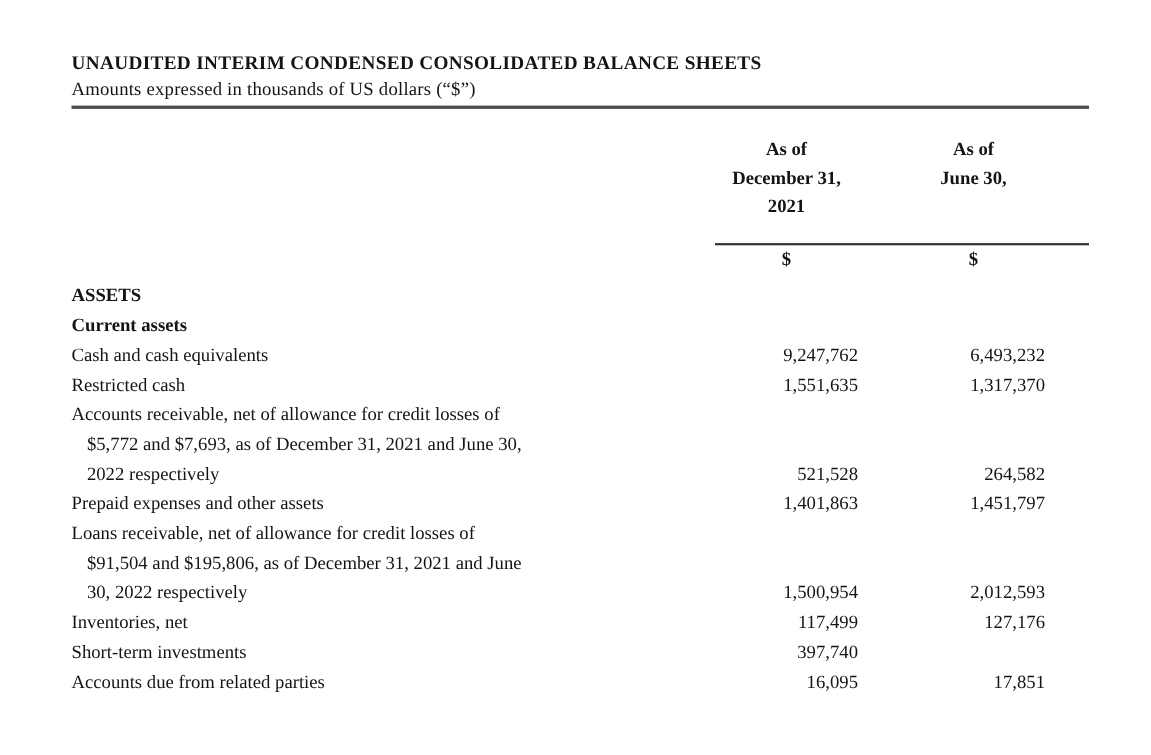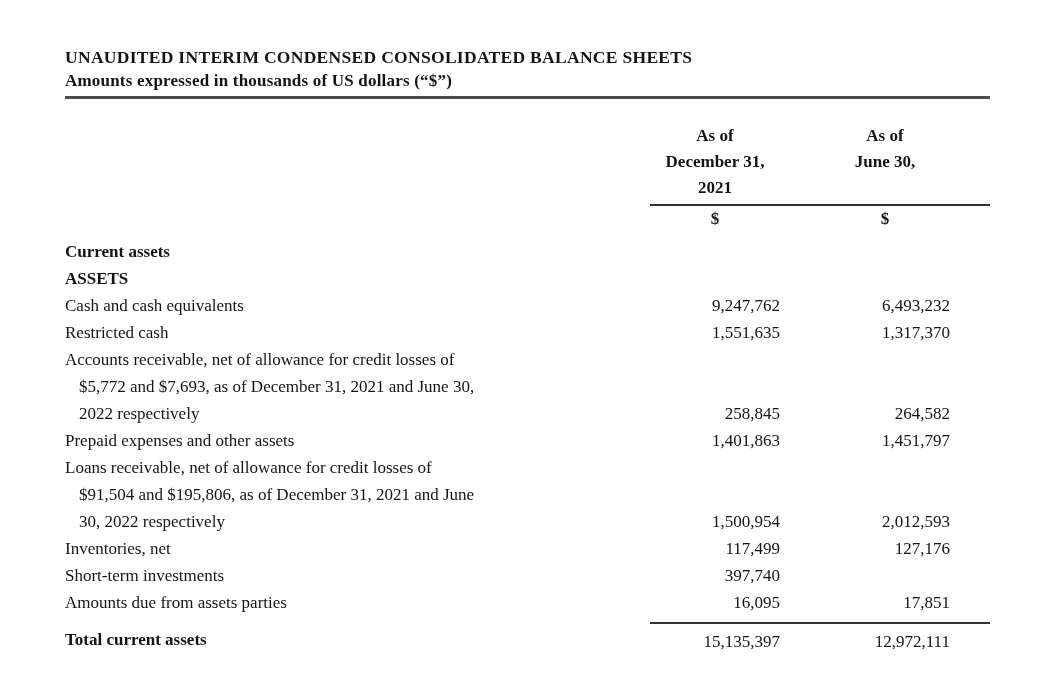--- a/index.html
+++ b/index.html
@@ -26,21 +26,21 @@
     margin: 0;
     font-size: 17.5px;
     font-weight: bold;
     line-height: 24px;
     letter-spacing: 0.3px;
     white-space: nowrap;
   }
   .doc-subtitle {
     margin: 0;
     font-size: 17px;
-    font-weight: bold;
+    font-weight: normal;
     line-height: 24px;
     letter-spacing: 0.2px;
   }
   .top-rule {
     height: 0;
     border-bottom: 3px solid #4d4d4d;
     margin-top: 3px;
   }
   .bs-table {
     margin-top: 24px;
@@ -56,21 +56,21 @@
   .col-h {
     width: 170px;
     box-sizing: border-box;
     padding-right: 40px;
     text-align: center;
     font-weight: bold;
     line-height: 26px;
   }
   .hdr-underline {
     border-bottom: 2px solid #333333;
-    padding-bottom: 3px;
+    padding-bottom: 20px;
   }
   .currency-cell {
     width: 170px;
     box-sizing: border-box;
     padding-right: 40px;
     text-align: center;
     font-weight: bold;
     line-height: 26px;
   }
   .row {
@@ -132,27 +132,27 @@
         <div class="label-cell"></div>
         <div class="num-area">
           <div class="currency-cell">$</div>
           <div class="currency-cell">$</div>
         </div>
       </div>
 
       <div class="currency-spacer"></div>
 
       <div class="row section">
+        <div class="label-cell">ASSETS</div>
+        <div class="num"></div>
+        <div class="num"></div>
+      </div>
+
+      <div class="row section">
         <div class="label-cell">Current assets</div>
-        <div class="num"></div>
-        <div class="num"></div>
-      </div>
-
-      <div class="row section">
-        <div class="label-cell">ASSETS</div>
         <div class="num"></div>
         <div class="num"></div>
       </div>
 
       <div class="row">
         <div class="label-cell">Cash and cash equivalents</div>
         <div class="num">9,247,762</div>
         <div class="num">6,493,232</div>
       </div>
 
@@ -161,21 +161,21 @@
         <div class="num">1,551,635</div>
         <div class="num">1,317,370</div>
       </div>
 
       <div class="row">
         <div class="label-cell">
           <div>Accounts receivable, net of allowance for credit losses of</div>
           <div class="cont-line">$5,772 and $7,693, as of December 31, 2021 and June 30,</div>
           <div class="cont-line">2022 respectively</div>
         </div>
-        <div class="num">258,845</div>
+        <div class="num">521,528</div>
         <div class="num">264,582</div>
       </div>
 
       <div class="row">
         <div class="label-cell">Prepaid expenses and other assets</div>
         <div class="num">1,401,863</div>
         <div class="num">1,451,797</div>
       </div>
 
       <div class="row">
@@ -193,28 +193,21 @@
         <div class="num">117,499</div>
         <div class="num">127,176</div>
       </div>
 
       <div class="row">
         <div class="label-cell">Short-term investments</div>
         <div class="num">397,740</div>
       </div>
 
       <div class="row">
-        <div class="label-cell">Amounts due from assets parties</div>
+        <div class="label-cell">Accounts due from related parties</div>
         <div class="num">16,095</div>
         <div class="num">17,851</div>
       </div>
 
-      <div class="total-row">
-        <div class="label-cell">Total current assets</div>
-        <div class="num-area total-nums">
-          <div class="num" style="width:170px">15,135,397</div>
-          <div class="num" style="width:170px">12,972,111</div>
-        </div>
-      </div>
 
     </div>
   </div>
 </div>
 
 </body></html>

